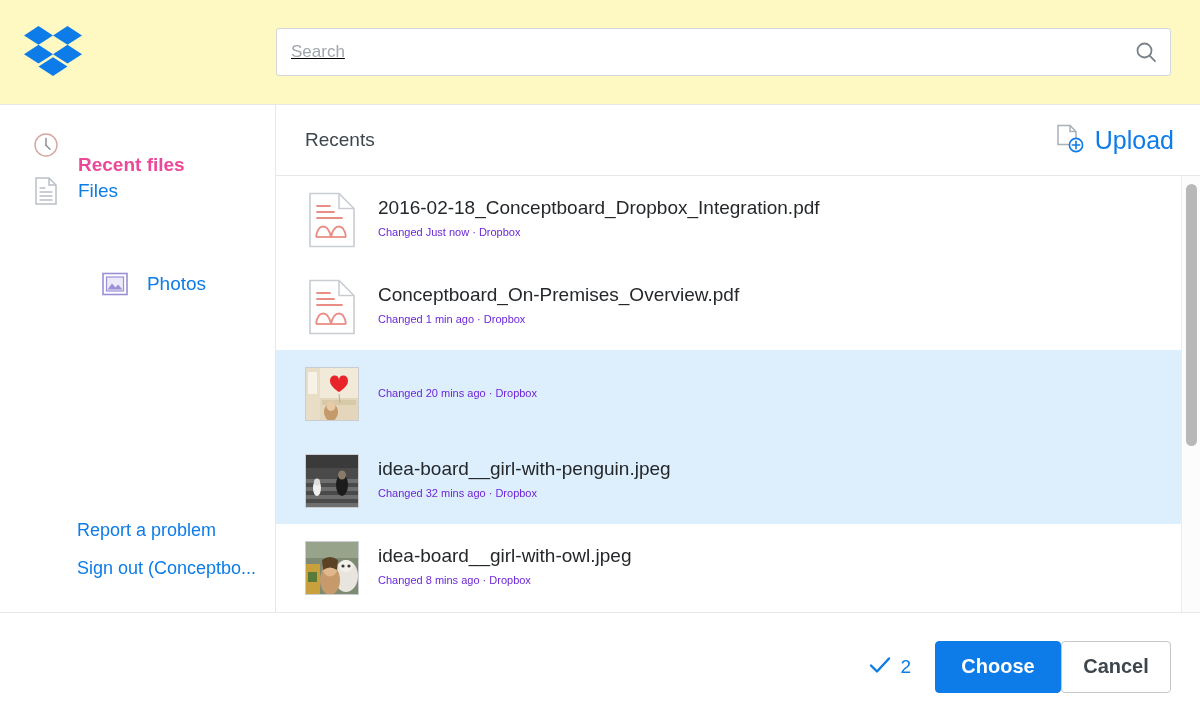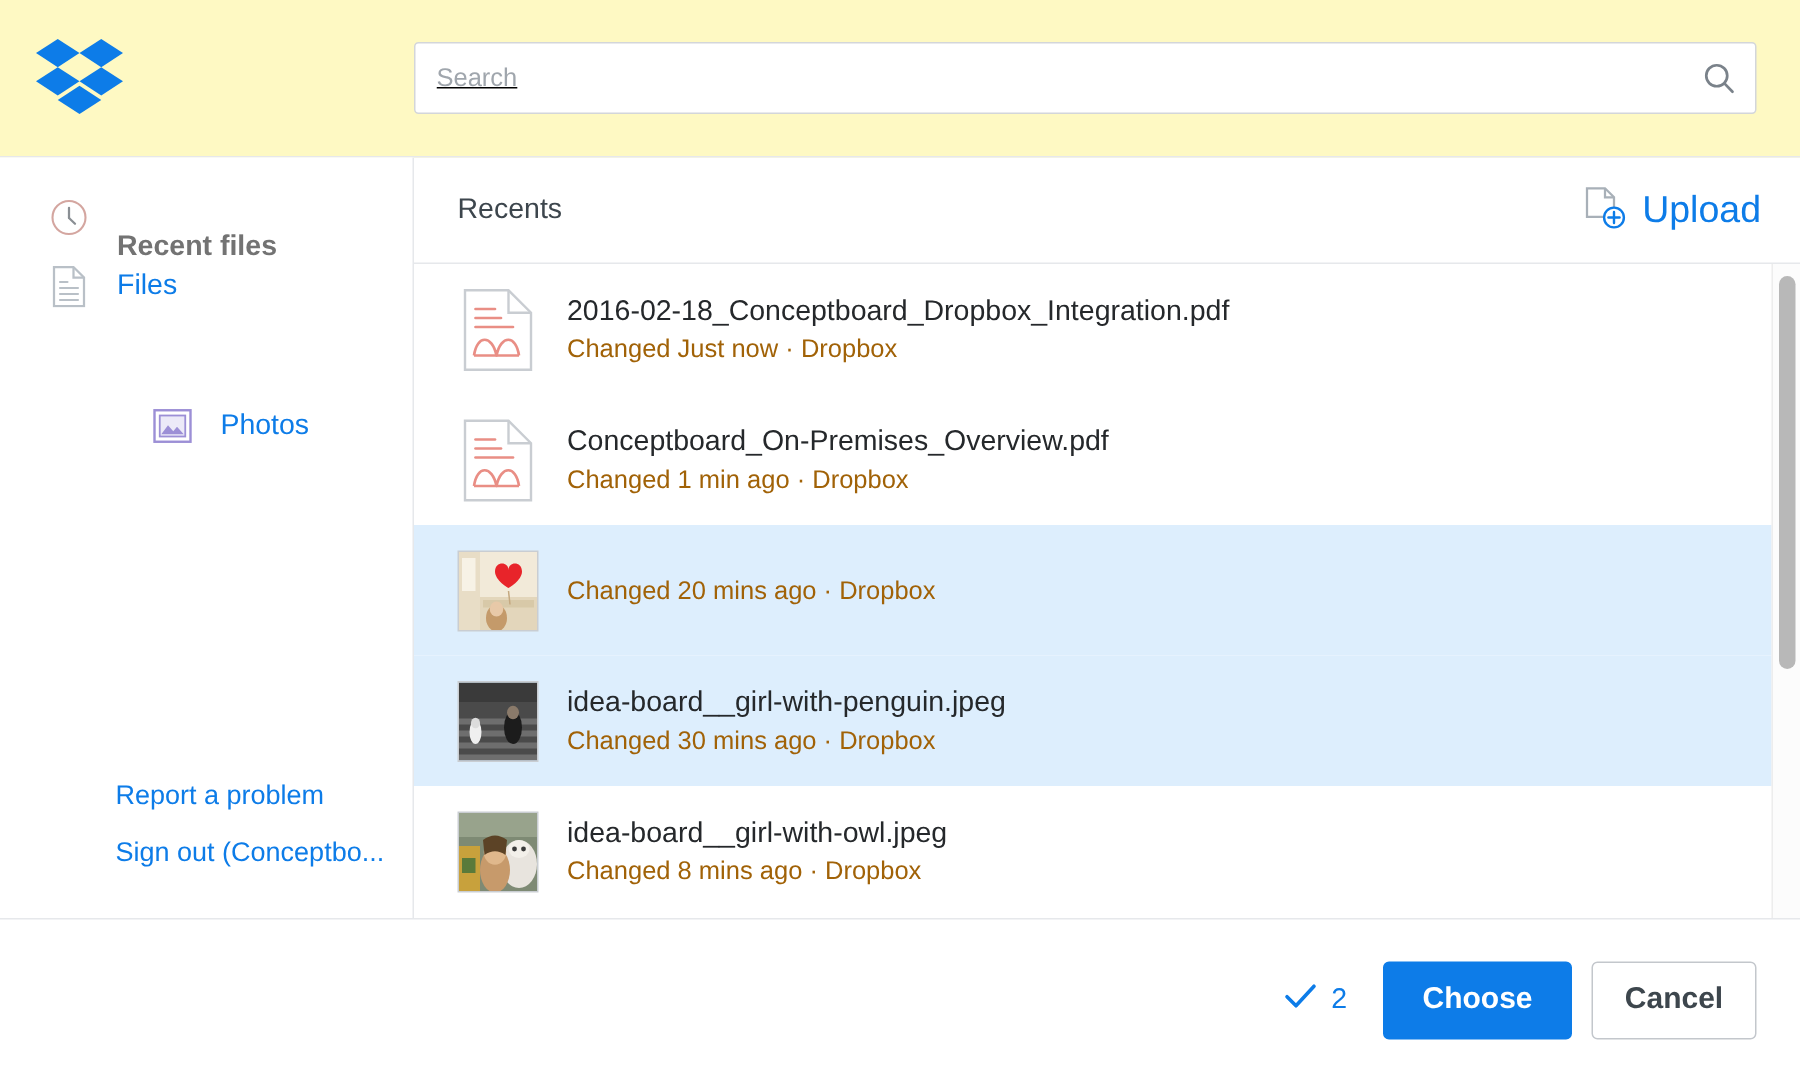--- a/index.html
+++ b/index.html
@@ -75,21 +75,21 @@
     cursor: pointer;
     text-decoration: none;
   }
   .nav-item.spaced { margin-top: 47px; justify-content: center; }
   .nav-ico {
     width: 28px; height: 28px; flex: 0 0 28px;
     margin-right: 18px;
     display: flex; align-items: center; justify-content: center;
   }
   .nav-label { font-size: 19px; color: #0d7ce8; white-space: nowrap; }
-  .nav-item.active .nav-label { color: #737373; font-weight: bold; margin-top: 40px; }
+  .nav-item.active .nav-label { color: #ec4899; font-weight: bold; margin-top: 40px; }
 
   .sidebar-bottom {
     margin-top: auto;
     padding: 0 0 25px 33px;
     margin-left: 44px;
   }
   .foot-link {
     display: block;
     font-size: 18px; color: #0d7ce8;
     line-height: 38px;
@@ -142,21 +142,21 @@
     border: 1px solid #c9cdd2;
     overflow: hidden; position: relative;
   }
   .file-meta { min-width: 0; }
   .file-name {
     font-size: 19px; color: #25282b;
     line-height: 25px;
     white-space: nowrap;
   }
   .file-sub {
-    font-size: 17px; color: #a16207;
+    font-size: 11px; color: #6d28d9;
     line-height: 25px; margin-top: 0;
     white-space: nowrap;
   }
 
   
   .sbar {
     position: absolute; top: 0; right: 0;
     width: 19px; height: 100%;
     background: #fcfcfc;
     border-left: 1px solid #ededed;
@@ -185,21 +185,21 @@
   .btn {
     height: 52px;
     font-family: "Liberation Sans", sans-serif;
     font-size: 20px; font-weight: bold;
     border-radius: 4px;
     cursor: pointer;
     display: inline-flex; align-items: center; justify-content: center;
   }
   .btn-primary {
     background: #0d7ce8; color: #fff; border: 1px solid #0d7ce8;
-    width: 126px; margin-right: 13px;
+    width: 126px; margin-right: 0;
   }
   .btn-secondary {
     background: #fff; color: #3d464d; border: 1px solid #c3c7cc;
     width: 110px;
   }
 </style>
 </head>
 <body>
 
 <div class="chooser">
@@ -372,21 +372,21 @@
         </g>
         <ellipse cx="11" cy="33" rx="4" ry="8" fill="#efefef"></ellipse>
         <ellipse cx="11" cy="27" rx="3" ry="3.5" fill="#dcdcdc"></ellipse>
         <ellipse cx="36" cy="30" rx="6" ry="11" fill="#1c1c1c"></ellipse>
         <ellipse cx="36" cy="20" rx="4" ry="4.5" fill="#8a7a6a"></ellipse>
       </svg>
     </span>
   </span>
               <div class="file-meta">
                 <div class="file-name">idea-board__girl-with-penguin.jpeg</div>
-                <div class="file-sub">Changed 30 mins ago · Dropbox</div>
+                <div class="file-sub">Changed 32 mins ago · Dropbox</div>
               </div>
             </div>
             <div class="file-row">
               <span class="thumb">
     <span class="photo-thumb">
       <svg width="52" height="52" viewBox="0 0 52 52" aria-hidden="true">
         <rect width="52" height="52" fill="#7e8a74"></rect>
         <rect x="0" y="0" width="52" height="16" fill="#98a38c"></rect>
         <rect x="0" y="22" width="14" height="30" fill="#c8a13c"></rect>
         <rect x="2" y="30" width="9" height="10" fill="#5a7a3a"></rect>

